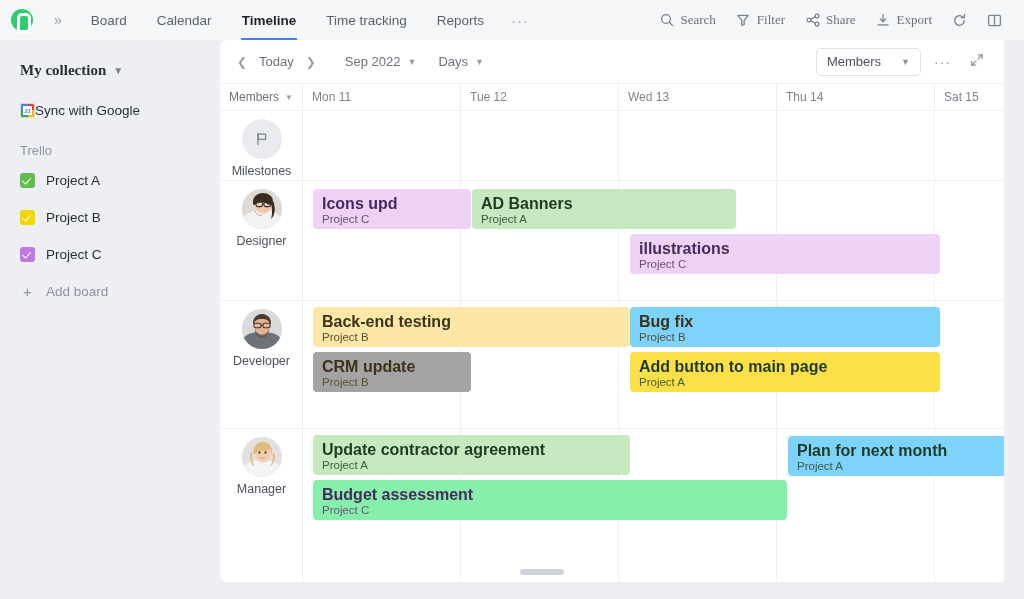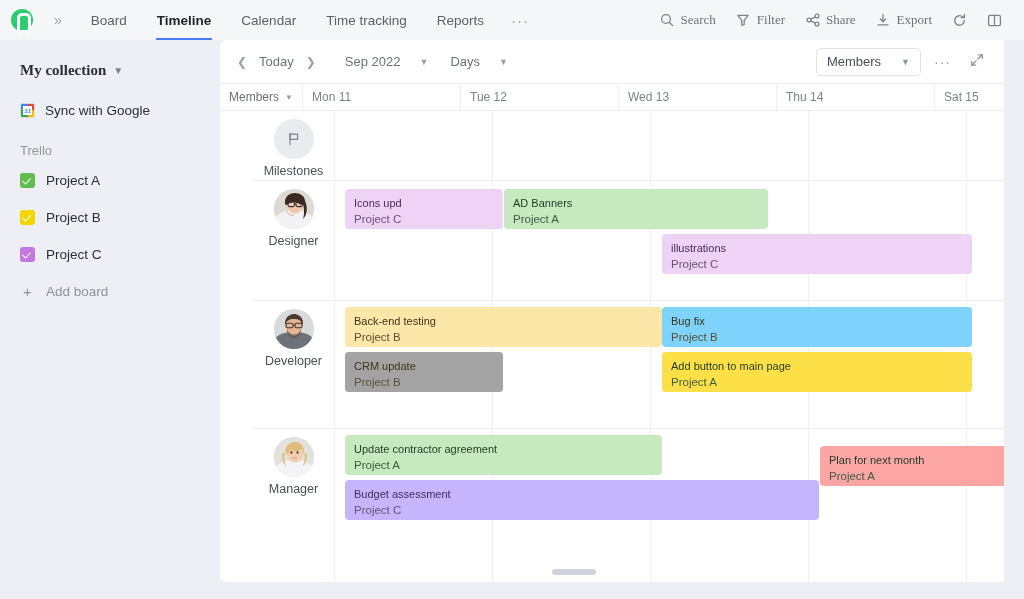--- a/index.html
+++ b/index.html
@@ -63,21 +63,21 @@
     background: #edeff4; padding: 16px 0 0 0;
   }
   .sb-collection {
     display: flex; align-items: center; gap: 7px;
     padding: 6px 35px 0 20px; font-size: 15px; font-weight: bold; color: #2a2f36;
     cursor: pointer;
     font-family: Liberation Serif, serif;
   }
   .sb-caret { color: #7c828c; font-size: 10px; }
   .sb-sync {
-    display: flex; align-items: center; gap: 10px;
+    display: flex; align-items: center; 
     padding: 0 20px; margin-top: 20px; height: 22px;
     font-size: 13.5px; color: #2a2f36; cursor: pointer;
   }
   .gcal-icon {
     width: 15px; height: 15px; border-radius: 2px; background: #ffffff;
     border: 1px solid #d6dae0; position: relative; overflow: hidden;
     display:inline-block;
   }
   .gcal-icon .q1 { position:absolute; left:0; top:0; width:50%; height:50%; background:#4285f4; }
   .gcal-icon .q2 { position:absolute; right:0; top:0; width:50%; height:50%; background:#ea4335; }
@@ -117,21 +117,21 @@
     overflow: hidden;
   }
   .card-toolbar {
     height: 44px; display: flex; align-items: center;
     border-bottom: 1px solid #edeff2; padding: 0 14px 0 14px;
   }
   .tl-nav { display: flex; align-items: center; gap: 9px; color: #6c727c; font-size: 13px; }
   .tl-arrow { cursor: pointer; color: #9aa0ab; font-size: 12px; padding: 2px 3px; }
   .tl-today { cursor: pointer; }
   .tl-select {
-    display: flex; align-items: center; gap: 19px; color: #6c727c; font-size: 13px;
+    display: flex; align-items: center; gap: 7px; color: #6c727c; font-size: 13px;
     margin-left: 26px; cursor: pointer;
   }
   .tl-select .cv { font-size: 9px; color: #9aa0ab; }
   .toolbar-right { margin-left: auto; display: flex; align-items: center; gap: 4px; }
   .members-btn {
     display: flex; align-items: center; gap: 20px;
     border: 1px solid #dfe2e7; border-radius: 5px;
     height: 28px; padding: 0 10px; font-size: 13px; color: #4b5059; cursor: pointer;
   }
   .members-btn .cv { font-size: 9px; color: #8d939d; }
@@ -149,42 +149,42 @@
     border-right: 1px solid #edeff2; cursor: pointer; flex: none;
   }
   .head-members .cv { font-size: 8px; color: #9aa0ab; }
   .head-day {
     width: 158px; flex: none; font-size: 12px; color: #7d828b;
     display: flex; align-items: center; padding-left: 9px;
     border-right: 1px solid #edeff2;
   }
 
   
-  .grid-body { position: relative; height: 471px; margin-left: 32px; }
+  .grid-body { position: relative; height: 471px; }
   .col-lines { position: absolute; inset: 0; display: flex; pointer-events: none; }
   .col-line { width: 158px; flex: none; border-right: 1px solid #eef0f3; }
   .col-spacer { width: 83px; flex: none; border-right: 1px solid #edeff2; }
 
   .res-row { position: absolute; left: 0; right: 0; border-bottom: 1px solid #eef0f3; }
   .res-cell {
     position: absolute; left: 0; top: 0; width: 83px; height: 100%;
     display: flex; flex-direction: column; align-items: center; padding-top: 8px;
   }
   .avatar {
     width: 40px; height: 40px; border-radius: 50%; overflow: hidden;
     background: #e9ebef; position: relative;
   }
   .res-label { font-size: 12.5px; color: #4b5059; margin-top: 5px; }
   .flag-ico { display:flex; width:100%; height:100%; align-items:center; justify-content:center; }
 
   .bar {
     position: absolute; border-radius: 4px; padding: 7px 9px 0 9px;
     cursor: pointer; overflow: hidden;
   }
-  .bar .t { font-size: 11px; line-height: 15px; color: #24282e; white-space: nowrap; }
+  .bar .t { font-size: 16px; line-height: 15px; color: #24282e; white-space: nowrap; font-weight: bold; }
   .bar .s { font-size: 11.5px; line-height: 15px; color: #565b63; margin-top: 1px; white-space: nowrap; }
   .bar.purple .t { color: #472b5c; }
   .bar.purple .s { color: #6b5079; }
   .bar.green  .t { color: #1f3a23; }
   .bar.green  .s { color: #3f5c42; }
   .bar.yellow .t { color: #3d3318; }
   .bar.yellow .s { color: #5c5030; }
 
   .hscroll {
     position: absolute; left: 300px; bottom: 7px; width: 44px; height: 6px;
@@ -193,22 +193,22 @@
 </style>
 </head>
 <body>
 
 <div class="topbar">
   <div class="logo-wrap">
     <div class="logo"></div>
   </div>
   <div class="chevrons">»</div>
   <div class="nav-item">Board</div>
+  <div class="nav-item">Calendar</div>
   <div class="nav-item active">Timeline</div>
-  <div class="nav-item">Calendar</div>
   <div class="nav-item">Time tracking</div>
   <div class="nav-item">Reports</div>
   <div class="nav-dots">···</div>
 
   <div class="topbar-right">
     <div class="tb-action">
       <span class="tb-icon">
         <svg width="14" height="14" viewBox="0 0 14 14" fill="none" stroke="#7d828b" stroke-width="1.3">
           <circle cx="6" cy="6" r="4.4"></circle>
             <line x1="9.3" y1="9.3" x2="12.6" y2="12.6" stroke-linecap="round"></line>
@@ -457,25 +457,25 @@
             <path d="M18.5 20.5c1.4.9 2.8.9 4 0" stroke="#d79a8a" stroke-width="1.1" fill="none" stroke-linecap="round"></path>
           </svg>
         </div>
         <div class="res-label">Manager</div>
       </div>
 
       <div class="bar green" style="left:93px;top:6px;width:317px;height:40px;background:#c7e9c0">
         <div class="t">Update contractor agreement</div>
         <div class="s">Project A</div>
       </div>
-      <div class="bar green" style="left:568px;top:17px;width:228px;height:40px;background:#fca5a5">
+      <div class="bar green" style="left:568px;top:7px;width:228px;height:40px;background:#7dd3fc">
         <div class="t">Plan for next month</div>
         <div class="s">Project A</div>
       </div>
-      <div class="bar purple" style="left:93px;top:51px;width:474px;height:40px;background:#c4b5fd">
+      <div class="bar purple" style="left:93px;top:51px;width:474px;height:40px;background:#86efac">
         <div class="t">Budget assessment</div>
         <div class="s">Project C</div>
       </div>
     </div>
 
     <div class="hscroll"></div>
   </div>
 </div>
 
 </body></html>

